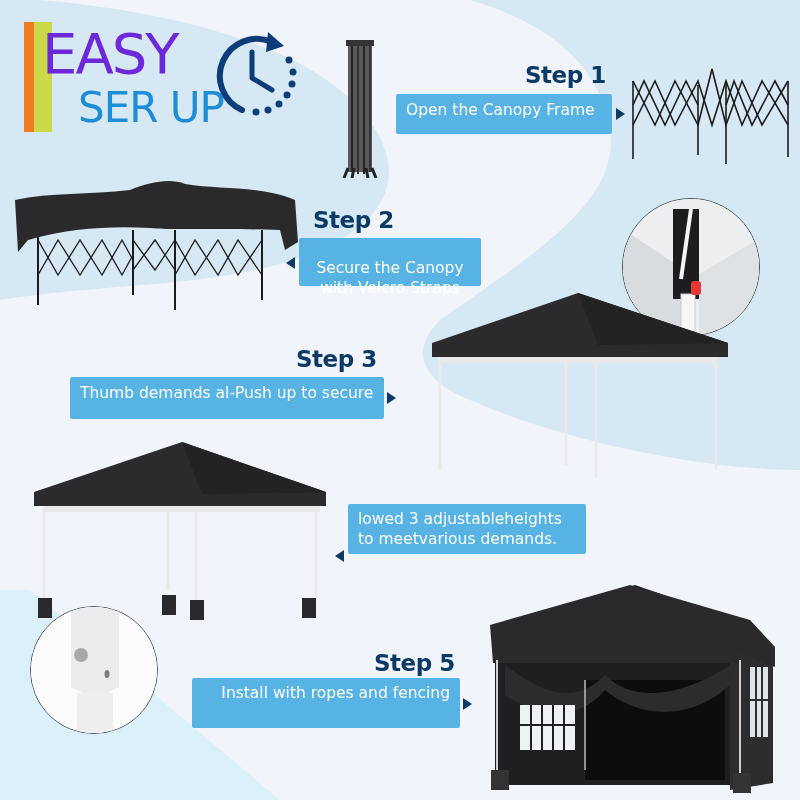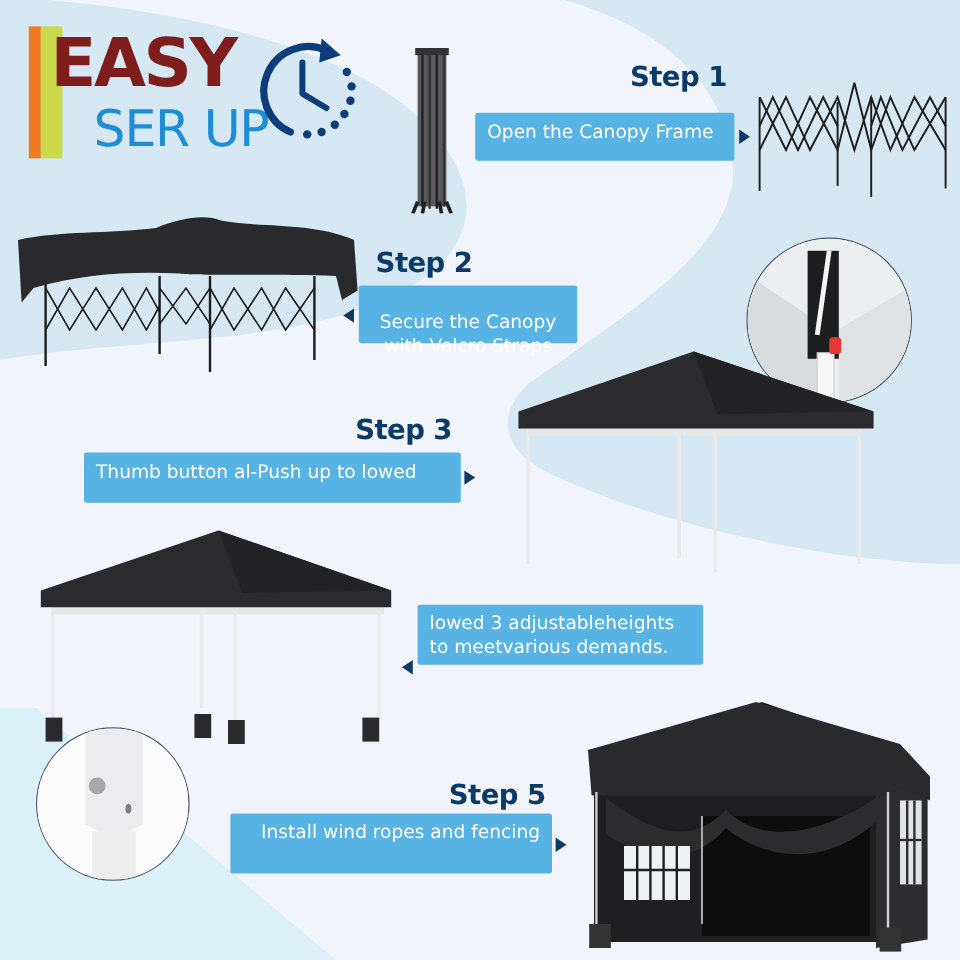--- a/index.html
+++ b/index.html
@@ -4,21 +4,21 @@
 <style>
   html,body{margin:0;padding:0;}
   body{width:800px;height:800px;position:relative;overflow:hidden;background:#f1f5fb;font-family:"Liberation Sans",sans-serif;}
   .bg{position:absolute;inset:0;}
   .abs{position:absolute;}
   .step-head{position:absolute;font-family:"DejaVu Sans",sans-serif;font-weight:bold;font-size:23px;color:#0c3a66;letter-spacing:-0.5px;white-space:nowrap;}
   .label{position:absolute;background:#56b3e3;color:#fff;border-radius:2px;font-family:"DejaVu Sans",sans-serif;font-size:15.5px;line-height:20px;padding:6px 10px;box-sizing:border-box;white-space:nowrap;}
   .arrow{position:absolute;width:0;height:0;border-top:6px solid transparent;border-bottom:6px solid transparent;}
   .arrow.right{border-left:9px solid #0c3a66;}
   .arrow.left{border-right:9px solid #0c3a66;}
-  .title-easy{position:absolute;left:42px;top:26px;font-family:"DejaVu Sans",sans-serif;font-weight:bold;font-size:56px;color:#7f1d1d;letter-spacing:-2px;line-height:56px;}
+  .title-easy{position:absolute;left:42px;top:26px;font-family:"DejaVu Sans",sans-serif;font-weight:normal;font-size:56px;color:#6d28d9;letter-spacing:-2px;line-height:56px;}
   .title-setup{position:absolute;left:42px;top:86px;font-family:"DejaVu Sans",sans-serif;font-size:42px;color:#1d8dd6;letter-spacing:-1px;line-height:44px;margin-left:36px;}
   .bar-orange{position:absolute;left:24px;top:22px;width:10px;height:110px;background:#ef7a1f;}
   .bar-lime{position:absolute;left:34px;top:22px;width:18px;height:110px;background:#c9d94a;}
   .zoom-circle{position:absolute;border-radius:50%;border:1.5px solid #4a5660;overflow:hidden;background:#f3f4f5;}
 </style>
 </head>
 <body>
 
 <svg class="bg" width="800" height="800" viewBox="0 0 800 800">
   <rect width="800" height="800" fill="#f1f5fb"></rect>
@@ -53,21 +53,21 @@
 <svg class="abs" style="left:340px;top:38px" width="40" height="140" viewBox="0 0 40 140">
   <rect x="8" y="6" width="24" height="128" fill="#5a5a5e"></rect>
   <line x1="12" y1="6" x2="12" y2="134" stroke="#222" stroke-width="2"></line>
   <line x1="18" y1="4" x2="18" y2="136" stroke="#333" stroke-width="2"></line>
   <line x1="24" y1="4" x2="24" y2="136" stroke="#222" stroke-width="2"></line>
   <line x1="30" y1="6" x2="30" y2="134" stroke="#333" stroke-width="2"></line>
   <rect x="6" y="2" width="28" height="6" fill="#333"></rect>
   <path d="M8,130 L4,140 M14,130 L12,140 M26,130 L28,140 M32,130 L36,140" stroke="#222" stroke-width="3"></path>
 </svg>
 
-<div class="step-head" style="left:525px;top:52px">Step 1</div>
+<div class="step-head" style="left:525px;top:62px">Step 1</div>
 <div class="label" style="left:396px;top:94px;width:216px;height:40px;">Open the Canopy Frame</div>
 <div class="arrow right" style="left:616px;top:108px"></div>
 
 <svg class="abs" style="left:630px;top:65px" width="165" height="100" viewBox="0 0 165 100">
   <g stroke="#1c1c1c" stroke-width="1.6" fill="none">
   <line x1="3" y1="16" x2="3" y2="94"></line>
   <line x1="68" y1="20" x2="68" y2="90"></line>
   <line x1="96" y1="16" x2="96" y2="99"></line>
   <line x1="158" y1="16" x2="158" y2="92"></line>
   <path d="M3,16 L25,60 L45,16 L68,60 L82,4 L96,60 L112,16 L132,60 L158,16"></path>
@@ -119,21 +119,21 @@
   <line x1="138" y1="70" x2="138" y2="180"></line>
   <line x1="168" y1="70" x2="168" y2="192"></line>
   <line x1="288" y1="70" x2="288" y2="185"></line>
   </g>
   <polygon points="12,68 290,68 290,78 12,78" fill="#e8e8e8"></polygon>
   <polygon points="4,58 150,8 300,58 300,72 4,72" fill="#2b2b2d"></polygon>
   <polygon points="150,8 300,58 170,60" fill="#232325"></polygon>
 </svg>
 
 <div class="step-head" style="left:296px;top:346px">Step 3</div>
-<div class="label" style="left:70px;top:377px;width:314px;height:42px;">Thumb button al-Push up to lowed</div>
+<div class="label" style="left:70px;top:377px;width:314px;height:42px;">Thumb demands al-Push up to secure</div>
 <div class="arrow right" style="left:387px;top:392px"></div>
 
 <svg class="abs" style="left:30px;top:440px" width="300" height="180" viewBox="0 0 300 180">
   <g stroke="#eaeaea" stroke-width="3">
   <line x1="14" y1="66" x2="14" y2="160"></line>
   <line x1="138" y1="66" x2="138" y2="150"></line>
   <line x1="166" y1="66" x2="166" y2="160"></line>
   <line x1="286" y1="66" x2="286" y2="160"></line>
   </g>
   <polygon points="14,62 290,62 290,72 14,72" fill="#e8e8e8"></polygon>
@@ -157,21 +157,21 @@
     <rect width="126" height="126" fill="#fbfbfb"></rect>
     <polygon points="40,0 88,0 88,80 64,92 40,80" fill="#ececee"></polygon>
     <polygon points="46,86 82,86 82,126 46,126" fill="#eeeeef"></polygon>
     <circle cx="50" cy="48" r="7" fill="#a9a9ab"></circle>
     <ellipse cx="76" cy="67" rx="2.5" ry="4" fill="#7d7d80"></ellipse>
   </svg>
 </div>
 
 <div class="step-head" style="left:374px;top:650px">Step 5</div>
 <div class="label" style="left:192px;top:678px;width:268px;height:50px;padding:5px 10px;text-align:right;">
-  <div>Install wind ropes and fencing</div>
+  <div>Install with ropes and fencing</div>
 </div>
 <div class="arrow right" style="left:463px;top:698px"></div>
 
 <svg class="abs" style="left:485px;top:585px" width="300" height="210" viewBox="0 0 300 210">
   <polygon points="10,45 150,0 260,38 260,200 10,200" fill="#1f1f21"></polygon>
   <polygon points="245,45 288,60 288,198 245,205" fill="#2d2d2f"></polygon>
   <polygon points="5,40 145,0 265,35 290,62 290,82 255,68 255,78 8,78" fill="#2a2a2c"></polygon>
   <rect x="100" y="95" width="140" height="100" fill="#0d0d0e"></rect>
   <path d="M20,80 C60,110 90,120 120,90 C150,120 200,110 245,80 L245,100 C200,140 150,130 120,105 C90,140 50,130 20,110 Z" fill="#2c2c2e"></path>
   <rect x="35" y="120" width="55" height="45" fill="#eef2f5"></rect>

